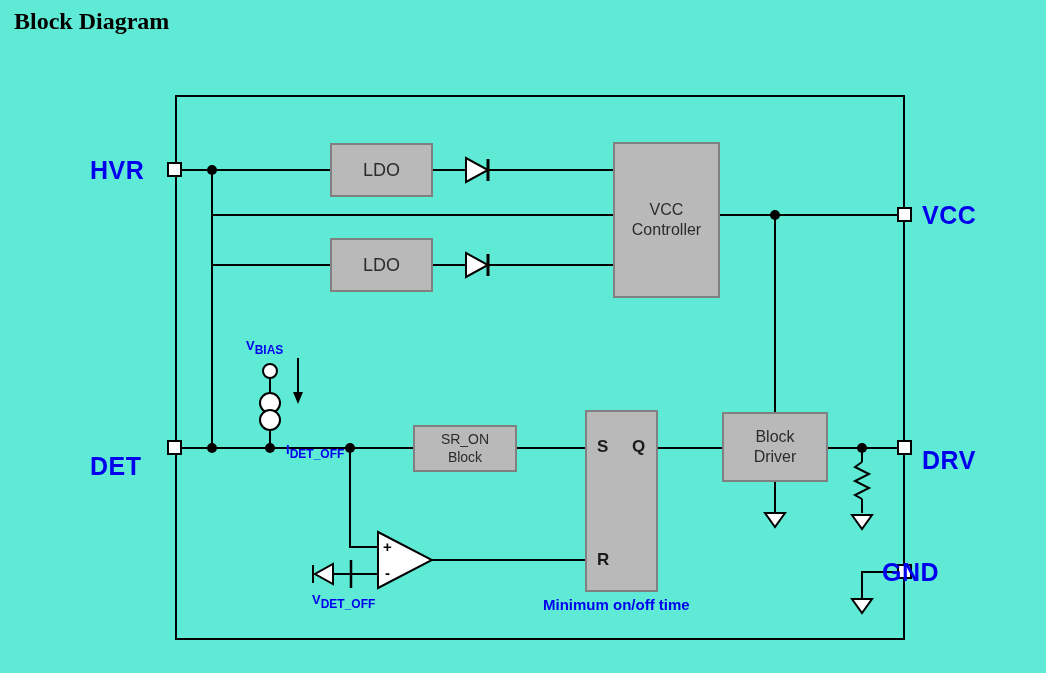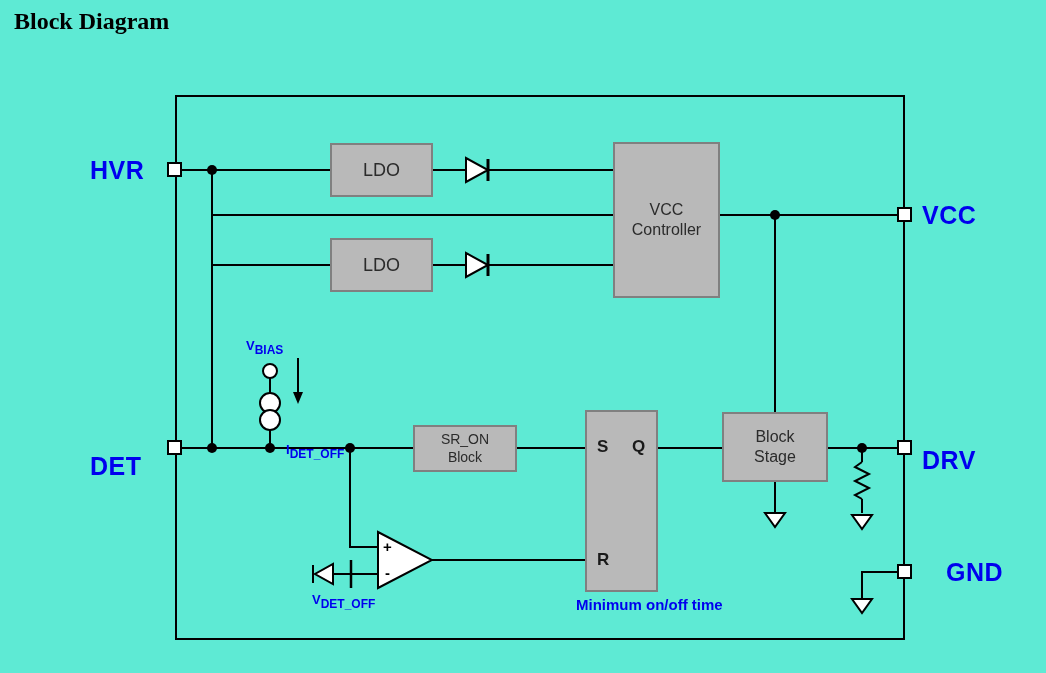--- a/index.html
+++ b/index.html
@@ -86,21 +86,21 @@
   <div class="block f14" style="left:413px;top:425px;width:104px;height:47px">
     <div>SR_ON</div>
     <div>Block</div>
   </div>
   <div class="block" style="left:585px;top:410px;width:73px;height:182px"></div>
   <div class="latch-letter" style="left:597px;top:437px">S</div>
   <div class="latch-letter" style="left:632px;top:437px">Q</div>
   <div class="latch-letter" style="left:597px;top:550px">R</div>
   <div class="block f16" style="left:722px;top:412px;width:106px;height:70px">
     <div>Block</div>
-    <div>Stage</div>
+    <div>Driver</div>
   </div>
 
   <svg class="sym" style="left:464px;top:156px" width="28" height="28">
     <polygon points="2,2 2,26 24,14" fill="#fff" stroke="#000" stroke-width="2"></polygon>
     <line x1="24" y1="3" x2="24" y2="25" stroke="#000" stroke-width="3"></line>
   </svg>
   <svg class="sym" style="left:464px;top:251px" width="28" height="28">
     <polygon points="2,2 2,26 24,14" fill="#fff" stroke="#000" stroke-width="2"></polygon>
     <line x1="24" y1="3" x2="24" y2="25" stroke="#000" stroke-width="3"></line>
   </svg>
@@ -148,27 +148,27 @@
   <svg class="sym" style="left:762px;top:511px" width="26" height="18">
     <polygon points="3,2 23,2 13,16" fill="#fff" stroke="#000" stroke-width="2"></polygon>
   </svg>
   <svg class="sym" style="left:849px;top:513px" width="26" height="18">
     <polygon points="3,2 23,2 13,16" fill="#fff" stroke="#000" stroke-width="2"></polygon>
   </svg>
   <svg class="sym" style="left:849px;top:597px" width="26" height="18">
     <polygon points="3,2 23,2 13,16" fill="#fff" stroke="#000" stroke-width="2"></polygon>
   </svg>
 
-  <div class="blue-label min-label" style="left:576px;top:596px">Minimum on/off time</div>
+  <div class="blue-label min-label" style="left:543px;top:596px">Minimum on/off time</div>
 
   <div class="pin-box" style="left:167px;top:162px"></div>
   <div class="pin-box" style="left:167px;top:440px"></div>
   <div class="pin-box" style="left:897px;top:207px"></div>
   <div class="pin-box" style="left:897px;top:440px"></div>
   <div class="pin-box" style="left:897px;top:564px"></div>
 
   <div class="pin-label ra" style="left:90px;top:156px">HVR</div>
   <div class="pin-label ra" style="left:90px;top:452px">DET</div>
   <div class="pin-label" style="left:922px;top:201px">VCC</div>
   <div class="pin-label" style="left:922px;top:446px">DRV</div>
-  <div class="pin-label" style="left:946px;top:558px">GND</div>
+  <div class="pin-label" style="left:882px;top:558px">GND</div>
 
 </div>
 
 </body></html>

